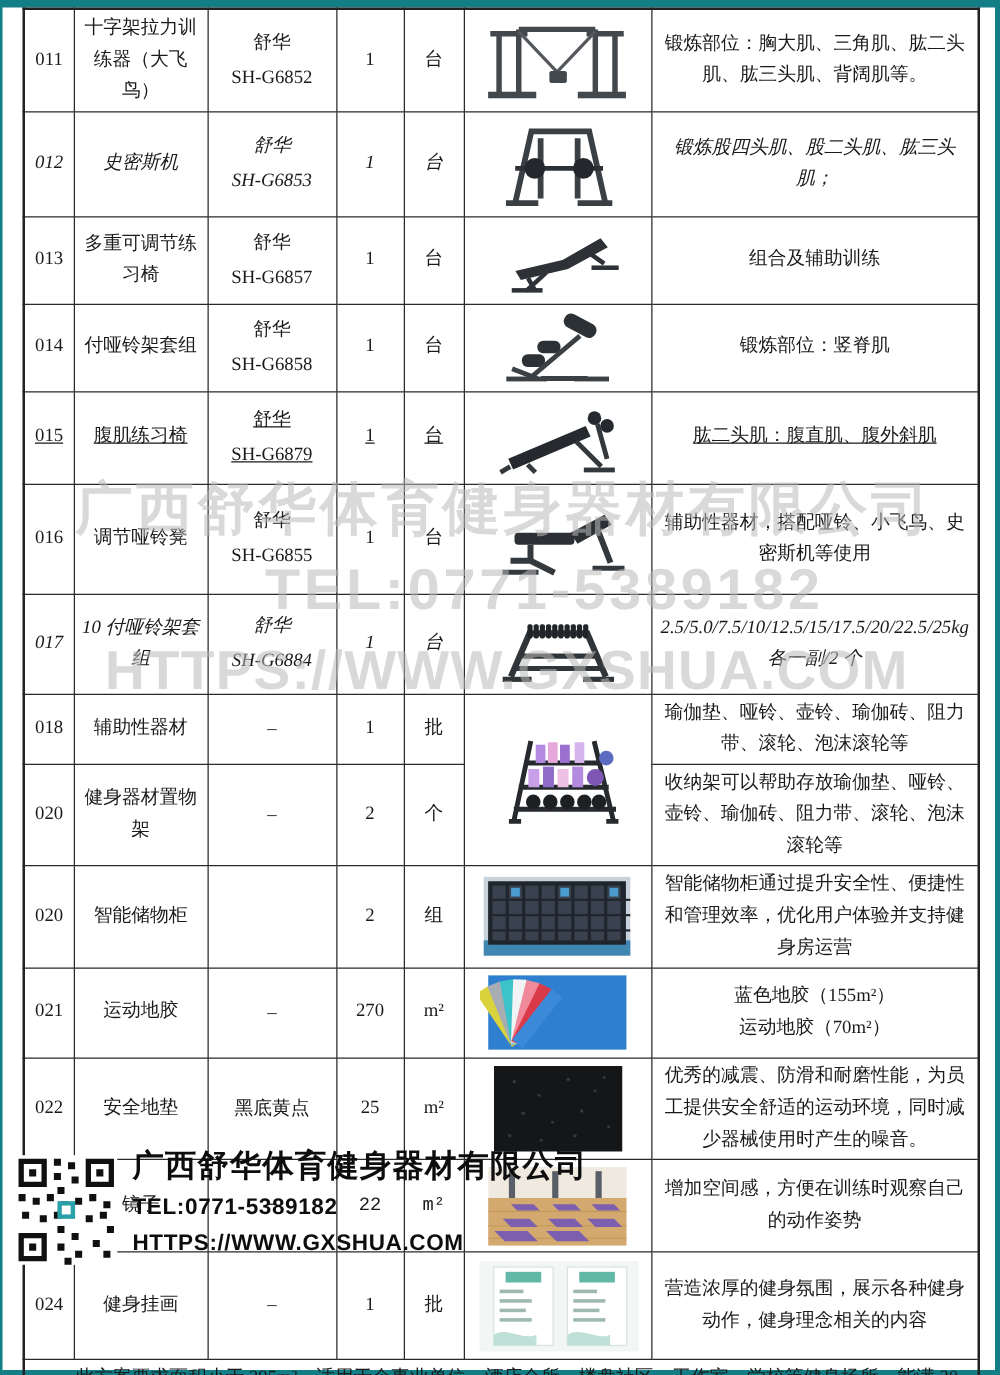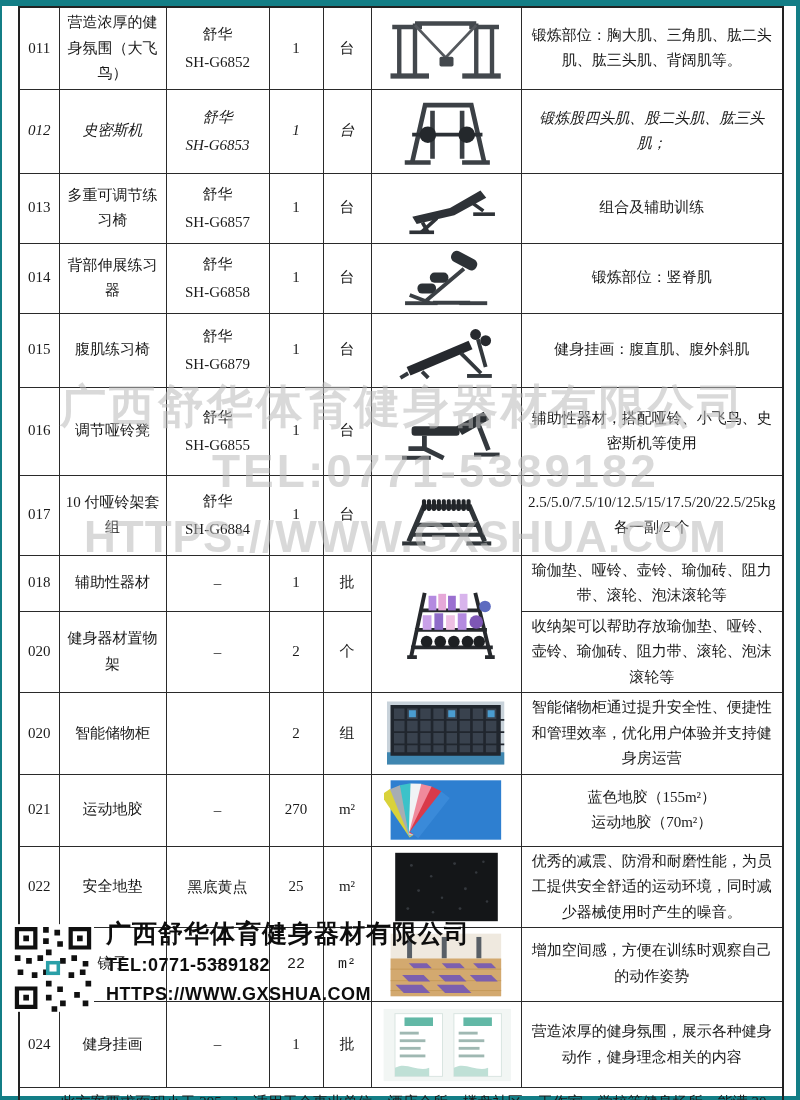--- a/index.html
+++ b/index.html
@@ -67,21 +67,21 @@
       <col style="width:107px">
       <col style="width:103px">
     <col style="width:54px">
       <col style="width:48px">
       <col style="width:150px">
       <col style="width:262px">
   </colgroup>
   <tbody>
       <tr style="height: 82px;">
         <td class="c-no">011</td>
-        <td class="c-name">营造浓厚的健身氛围（大飞鸟）</td>
+        <td class="c-name">十字架拉力训练器（大飞鸟）</td>
         <td class="c-brand">
           <span class="brand-line">舒华</span>
           <span class="brand-line">SH-G6852</span>
         </td>
         <td class="c-qty">1</td>
         <td class="c-unit">台</td>
         <td class="c-img"><span><svg viewBox="0 0 150 80" height="70">
               <g stroke="#43484d" stroke-width="5" fill="none">
                 <path d="M22 72V16M40 72V12M128 72V16M110 72V12M14 16h34M102 16h34M40 12h70"></path>
               </g>
@@ -131,58 +131,58 @@
               <path d="M42 60l8 14M112 34l14 10M62 54L40 74" stroke="#2e3237" stroke-width="5" fill="none"></path>
               <rect x="24" y="71" width="34" height="5" fill="#2e3237"></rect>
               <rect x="112" y="46" width="30" height="5" fill="#2e3237"></rect>
             </svg></span></td>
         <td class="c-desc">
           <div>组合及辅助训练</div>
         </td>
       </tr>
       <tr style="height: 70px;">
         <td class="c-no">014</td>
-        <td class="c-name">背部伸展练习器</td>
+        <td class="c-name">付哑铃架套组</td>
         <td class="c-brand">
           <span class="brand-line">舒华</span>
           <span class="brand-line">SH-G6858</span>
         </td>
         <td class="c-qty">1</td>
         <td class="c-unit">台</td>
         <td class="c-img"><span><svg viewBox="0 0 150 80" height="62">
               <rect x="80" y="10" width="36" height="15" rx="7" transform="rotate(28 98 18)" fill="#2c3136"></rect>
               <rect x="54" y="33" width="24" height="13" rx="6" fill="#2c3136"></rect>
               <rect x="38" y="47" width="24" height="13" rx="6" fill="#2c3136"></rect>
               <path d="M46 72L98 28M58 72h48M28 62l26 10" stroke="#3b4045" stroke-width="5" fill="none"></path>
               <rect x="22" y="70" width="42" height="5" fill="#3b4045"></rect>
               <rect x="92" y="70" width="36" height="5" fill="#3b4045"></rect>
             </svg></span></td>
         <td class="c-desc">
           <div>锻炼部位：竖脊肌</div>
         </td>
       </tr>
-      <tr style="height: 74px;">
+      <tr style="height: 74px; text-decoration: underline;">
         <td class="c-no">015</td>
         <td class="c-name">腹肌练习椅</td>
         <td class="c-brand">
           <span class="brand-line">舒华</span>
           <span class="brand-line">SH-G6879</span>
         </td>
         <td class="c-qty">1</td>
         <td class="c-unit">台</td>
         <td class="c-img"><span><svg viewBox="0 0 150 80" height="62">
               <polygon points="24,62 104,28 109,39 29,73" fill="#26292e"></polygon>
               <circle cx="113" cy="20" r="7" fill="#26292e"></circle>
               <circle cx="126" cy="28" r="7" fill="#26292e"></circle>
               <path d="M116 26l10 36M44 68l8 8M94 44l26 26" stroke="#33383d" stroke-width="5" fill="none"></path>
               <rect x="102" y="71" width="32" height="5" fill="#33383d"></rect>
               <path d="M26 70l-10 6" stroke="#33383d" stroke-width="5"></path>
             </svg></span></td>
         <td class="c-desc">
-          <div>健身挂画：腹直肌、腹外斜肌</div>
+          <div>肱二头肌：腹直肌、腹外斜肌</div>
         </td>
       </tr>
       <tr style="height: 88px;">
         <td class="c-no">016</td>
         <td class="c-name">调节哑铃凳</td>
         <td class="c-brand">
           <span class="brand-line">舒华</span>
           <span class="brand-line">SH-G6855</span>
         </td>
         <td class="c-qty">1</td>
@@ -191,21 +191,21 @@
               <rect x="32" y="34" width="60" height="12" rx="4" fill="#2c3034"></rect>
               <polygon points="88,34 122,16 129,26 95,45" fill="#2c3034"></polygon>
               <path d="M48 46v16M48 62H28M48 62l24 12M114 28l14 36" stroke="#34393e" stroke-width="6" fill="none"></path>
               <rect x="20" y="71" width="36" height="5" fill="#34393e"></rect>
               <rect x="110" y="67" width="32" height="5" fill="#34393e"></rect>
             </svg></span></td>
         <td class="c-desc">
           <div>辅助性器材，搭配哑铃、小飞鸟、史密斯机等使用</div>
         </td>
       </tr>
-      <tr style="height: 80px;">
+      <tr style="height: 80px; font-style: italic;">
         <td class="c-no">017</td>
         <td class="c-name">10 付哑铃架套组</td>
         <td class="c-brand">
           <span class="brand-line">舒华</span>
           <span class="brand-line">SH-G6884</span>
         </td>
         <td class="c-qty">1</td>
         <td class="c-unit">台</td>
         <td class="c-img"><span><svg viewBox="0 0 150 80" height="66">
               <path d="M30 72L48 30h56l18 42" stroke="#303539" stroke-width="6" fill="none"></path>

